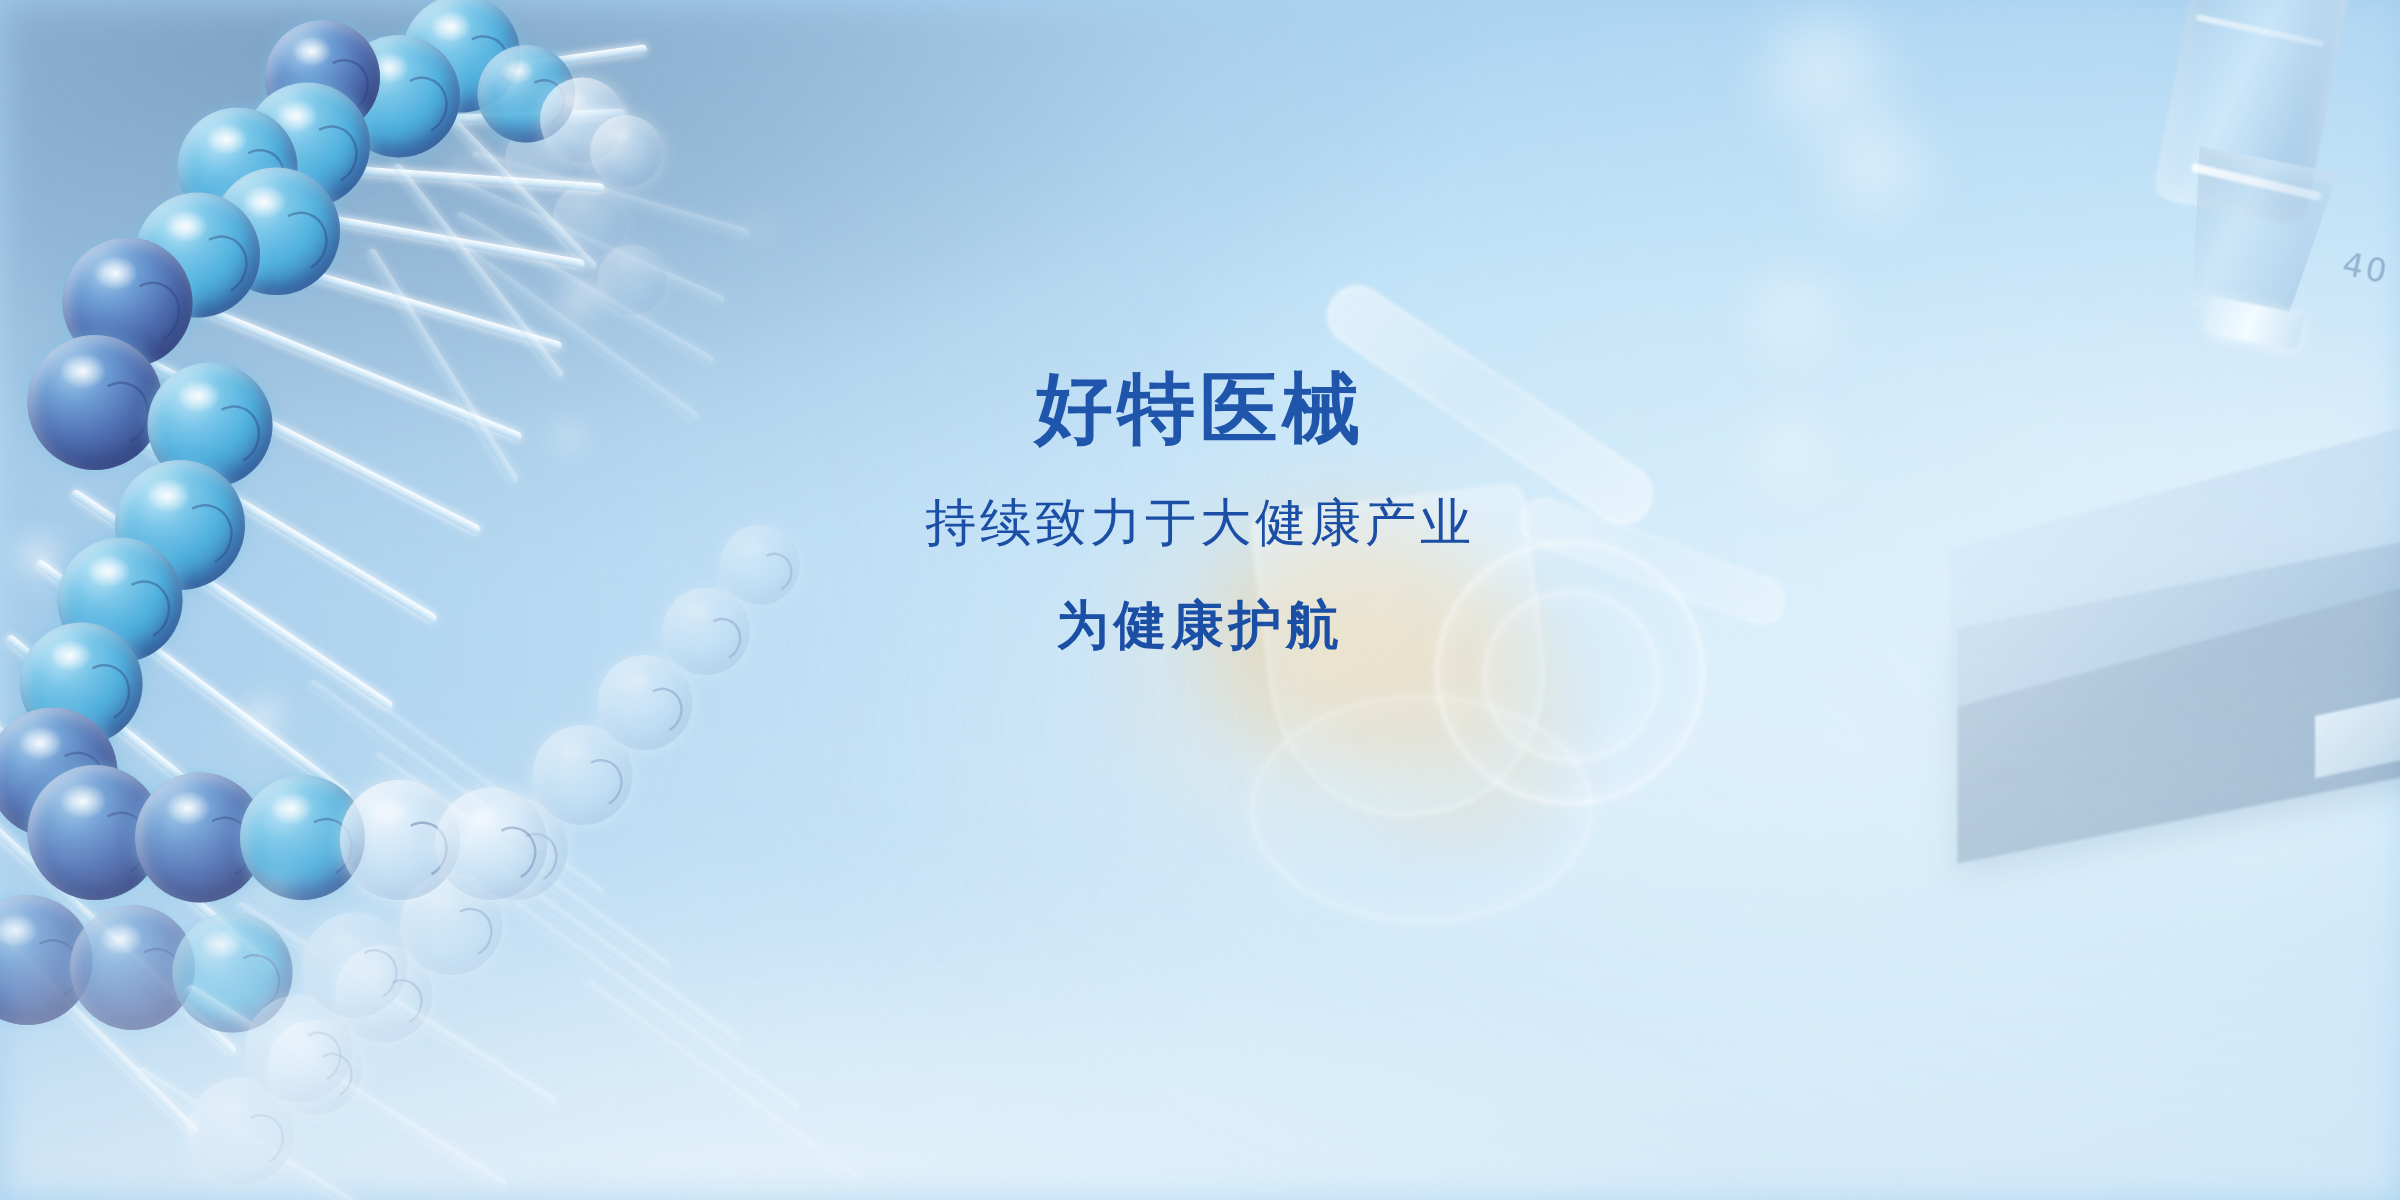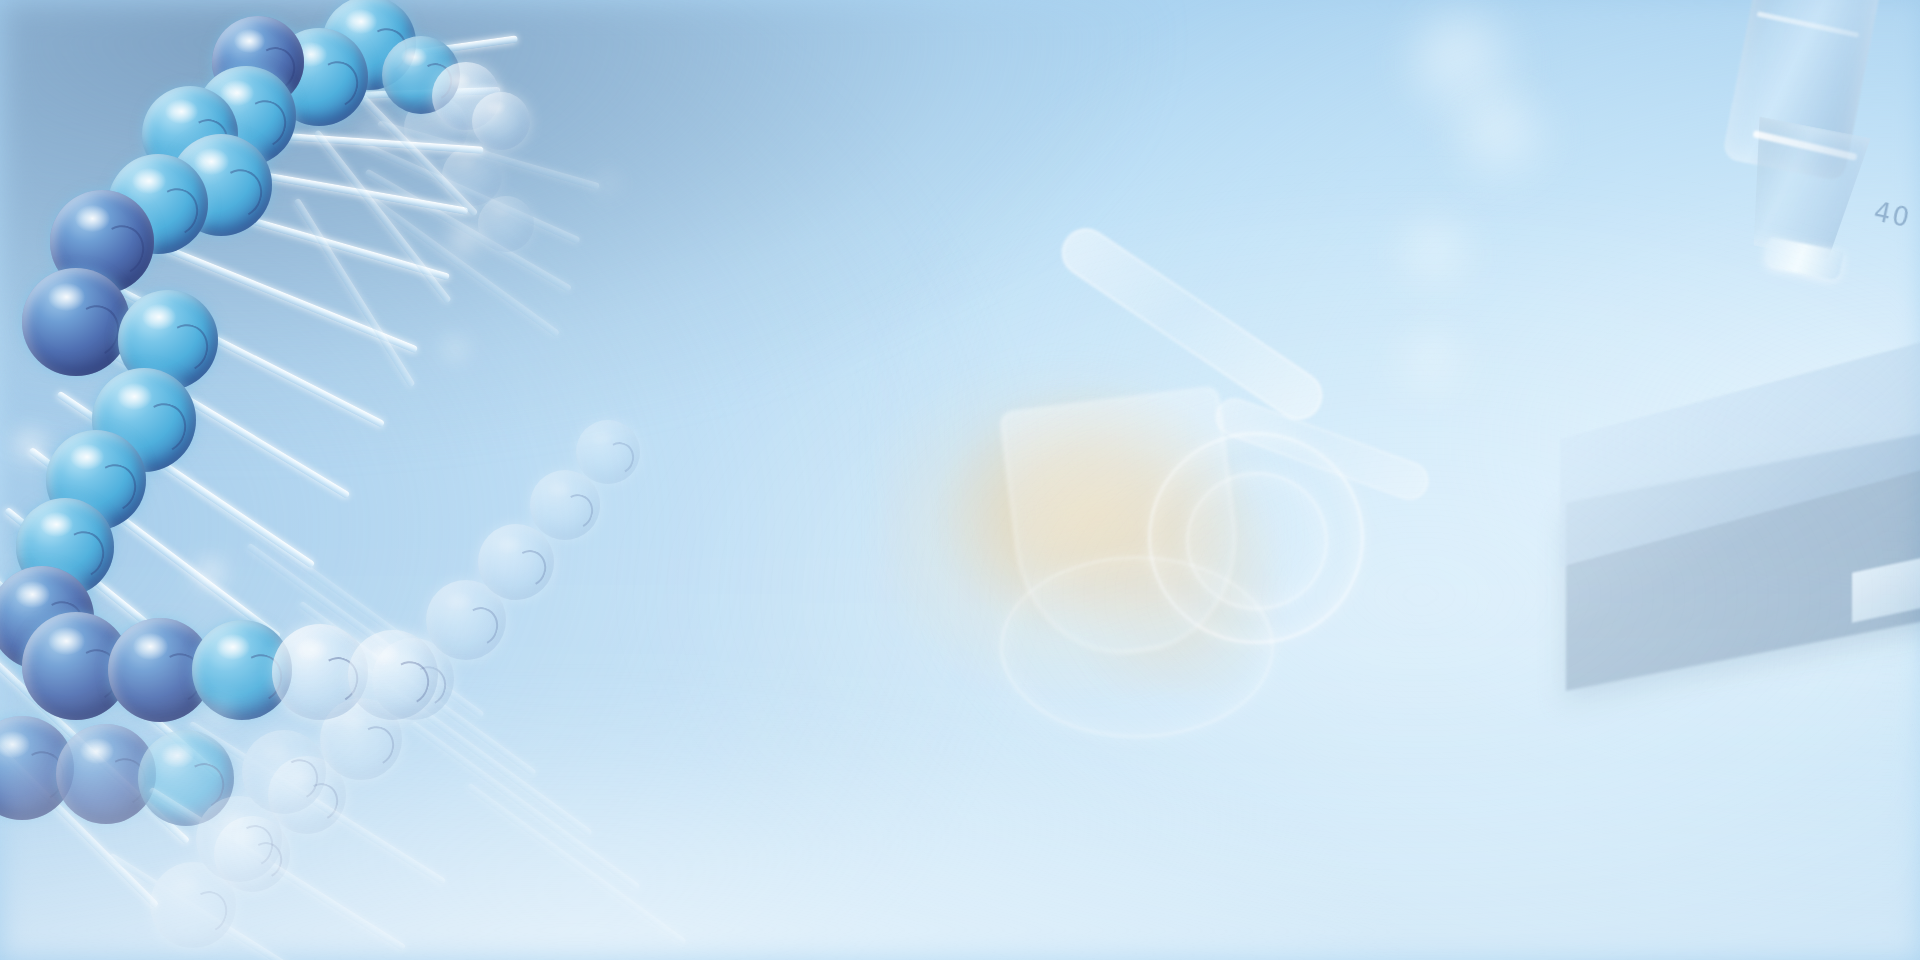--- a/index.html
+++ b/index.html
@@ -410,14 +410,19 @@
     <div class="bokeh" style="left:364px;top:124px;width:18px;height:18px;opacity:.8;"></div>
     <div class="bokeh" style="left:446px;top:340px;width:20px;height:20px;opacity:.85;"></div>
     <div class="bokeh" style="left:196px;top:560px;width:30px;height:30px;opacity:.9;"></div>
     <div class="bokeh" style="left:208px;top:700px;width:24px;height:24px;opacity:.8;"></div>
     <div class="bokeh" style="left:14px;top:430px;width:34px;height:34px;opacity:.85;"></div>
     <div class="bokeh" style="left:600px;top:176px;width:16px;height:16px;opacity:.6;"></div>
   </div>
 
   <div class="layer" id="bg-bottomsheen"></div>
 
+  <div id="text-block" style="top:296px;">
+    <div id="title-main">好特医械</div>
+    <div id="subtitle">持续致力于大健康产业</div>
+    <div id="tagline">为健康护航</div>
+  </div>
 
 </div>
 
 </body></html>

